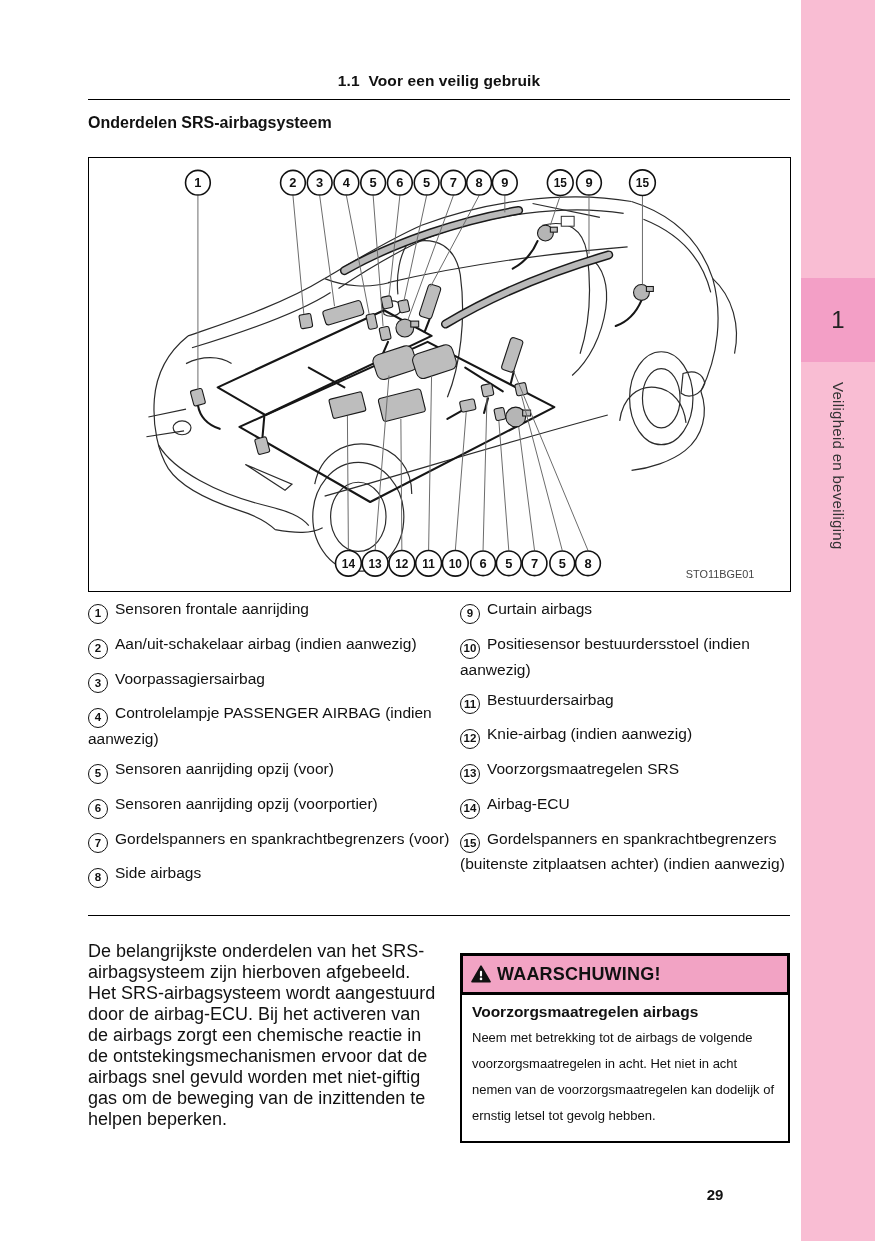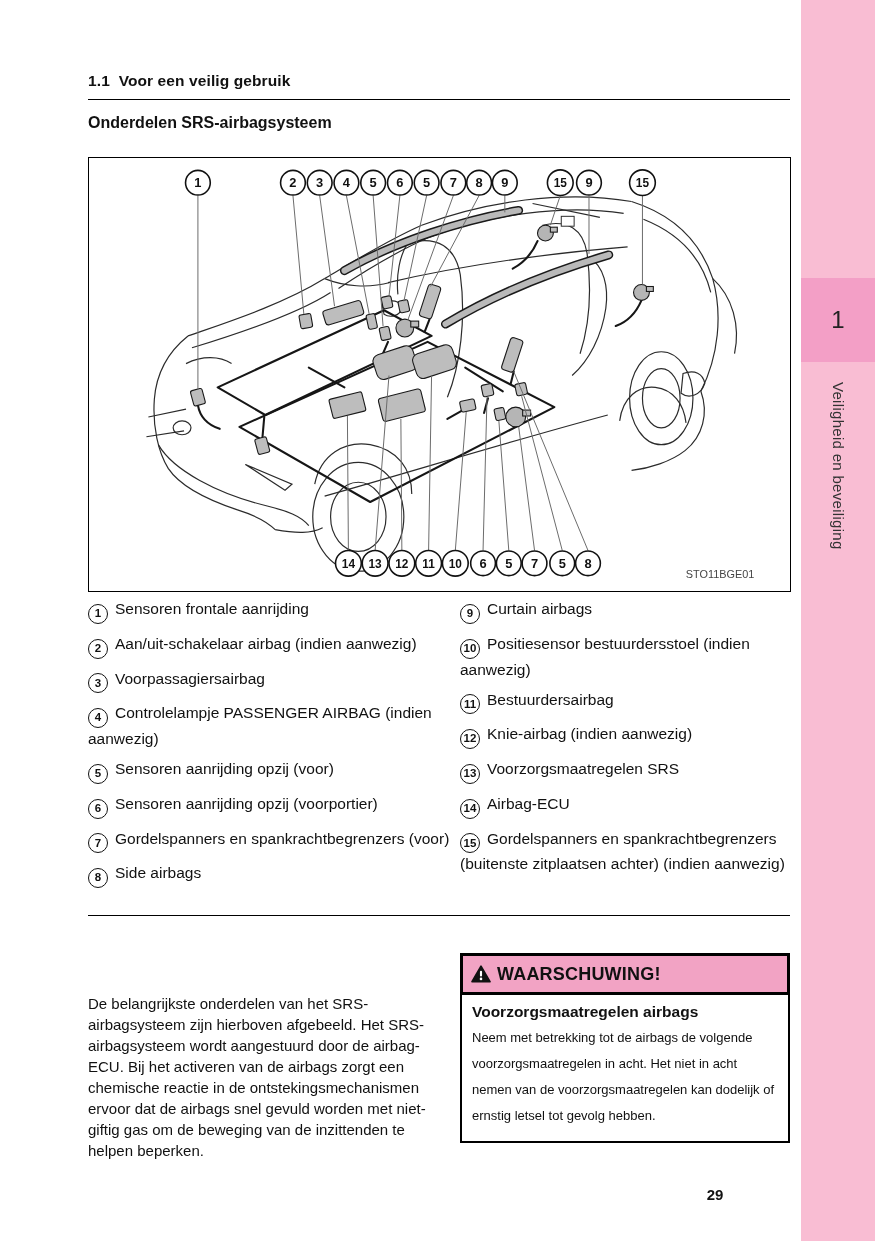--- a/index.html
+++ b/index.html
@@ -7,41 +7,41 @@
         font-family:"Liberation Sans",sans-serif;color:#111;}
   
   .side-strip{position:absolute;right:0;top:0;width:74px;height:1241px;}
   .side-tab{position:absolute;right:0;top:278px;width:74px;height:84px;
             display:flex;align-items:center;justify-content:center;}
   .side-tab span{font-size:24px;color:#222;}
   .side-label{position:absolute;right:0;top:382px;width:74px;height:210px;
               display:flex;justify-content:center;}
   .side-label span{writing-mode:vertical-rl;font-size:15px;color:#333;letter-spacing:.3px;}
   
-  .hdr{position:absolute;left:88px;top:72px;width:702px;text-align:left;
+  .hdr{position:absolute;left:88px;top:72px;width:702px;text-align:center;
        font-weight:bold;font-size:15.5px;letter-spacing:.1px;}
   .hdr-rule{position:absolute;left:88px;top:99px;width:702px;height:0;border-top:1.6px solid #000;}
   .doc-title{position:absolute;left:88px;top:114px;width:600px;font-weight:bold;font-size:16px;}
   
   .figure-box{position:absolute;left:88px;top:157px;width:701px;height:433px;
               border:1.6px solid #000;background:#fff;}
   .figure-box svg{display:block;}
   
   .legend{position:absolute;left:88px;top:598px;width:702px;display:flex;}
   .legend .col{font-size:15.5px;line-height:21px;}
   .legend .colL{width:362px;margin-right:10px;}
   .legend .colR{width:330px;}
   .li{margin-bottom:9px;}
   .cnum{display:inline-flex;align-items:center;justify-content:center;
         width:18px;height:18px;border:1.4px solid #111;border-radius:50%;
         font-size:11.5px;font-weight:bold;margin-right:7px;vertical-align:-3px;
         line-height:1;background:#fff;}
   .legend-rule{position:absolute;left:88px;top:915px;width:702px;height:0;border-top:1.3px solid #000;}
   
-  .body-par{position:absolute;left:88px;top:993px;width:352px;font-size:15px;line-height:21px;}
+  .body-par{position:absolute;left:88px;top:941px;width:352px;font-size:18px;line-height:21px;}
   .warnbox{position:absolute;left:460px;top:953px;width:330px;}
   .warnhead{border:3px solid #000;height:28px;display:flex;align-items:center;padding:4px 8px;}
   .warnhead .wtitle{font-weight:bold;font-size:18px;letter-spacing:.2px;margin-left:6px;}
   .warnbody{border:2px solid #000;border-top:none;padding:8px 10px 12px 10px;}
   .warnbody .wh{font-weight:bold;font-size:15.5px;margin-bottom:4px;}
   .warnbody .wt{font-size:13px;line-height:26px;}
   .pageno{position:absolute;left:640px;top:1186px;width:150px;text-align:center;
           font-weight:bold;font-size:15px;}
   
   .car{stroke:#2b2b2b;stroke-width:1.2;fill:none;}

